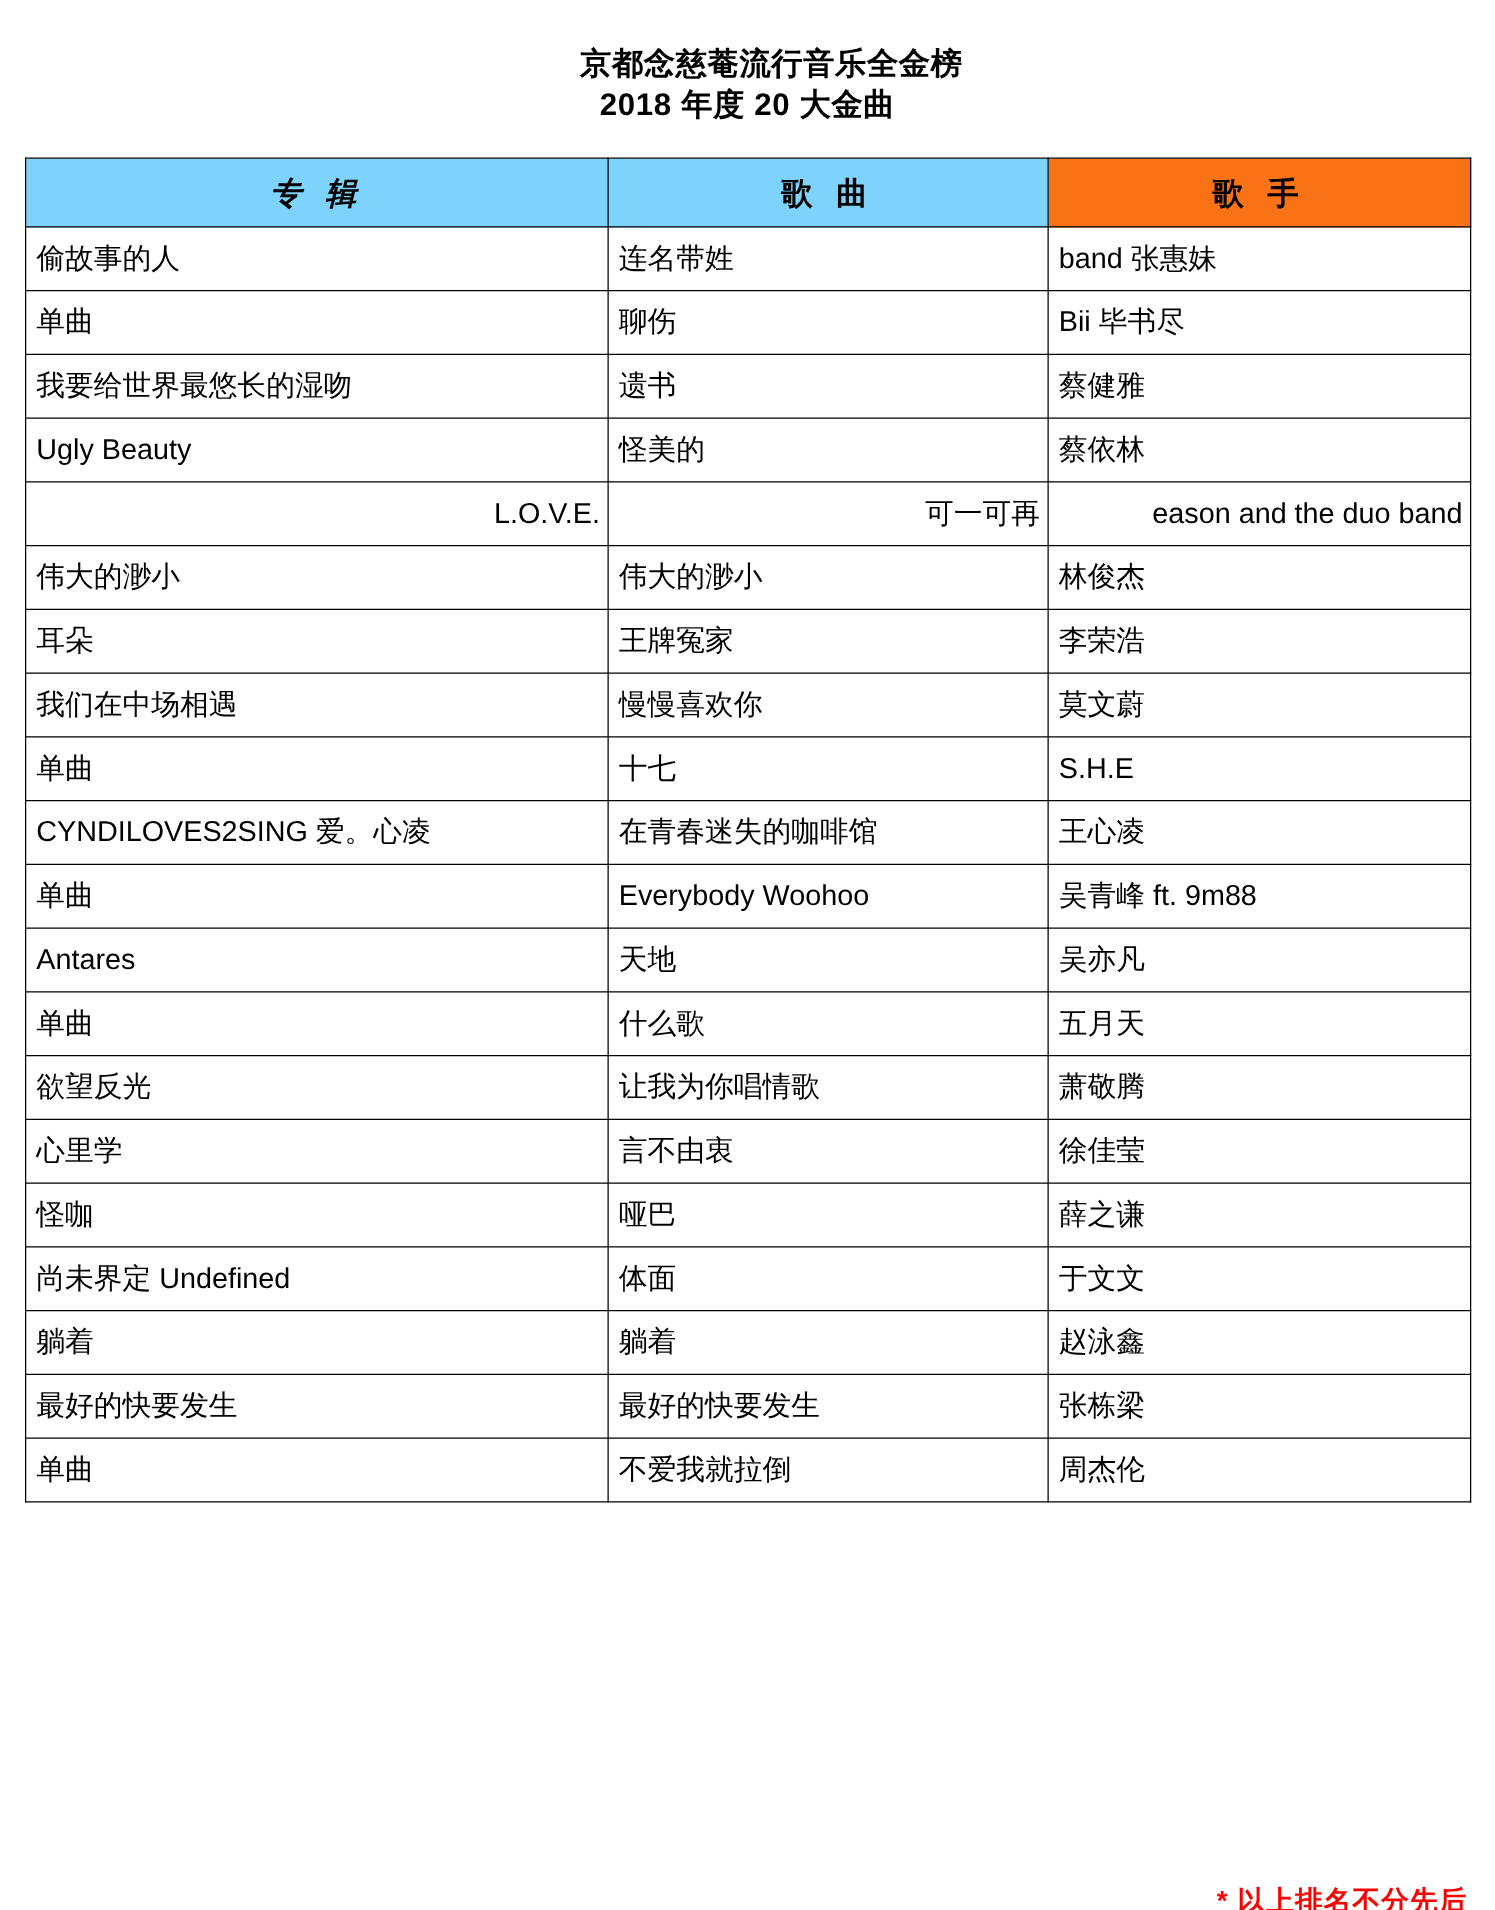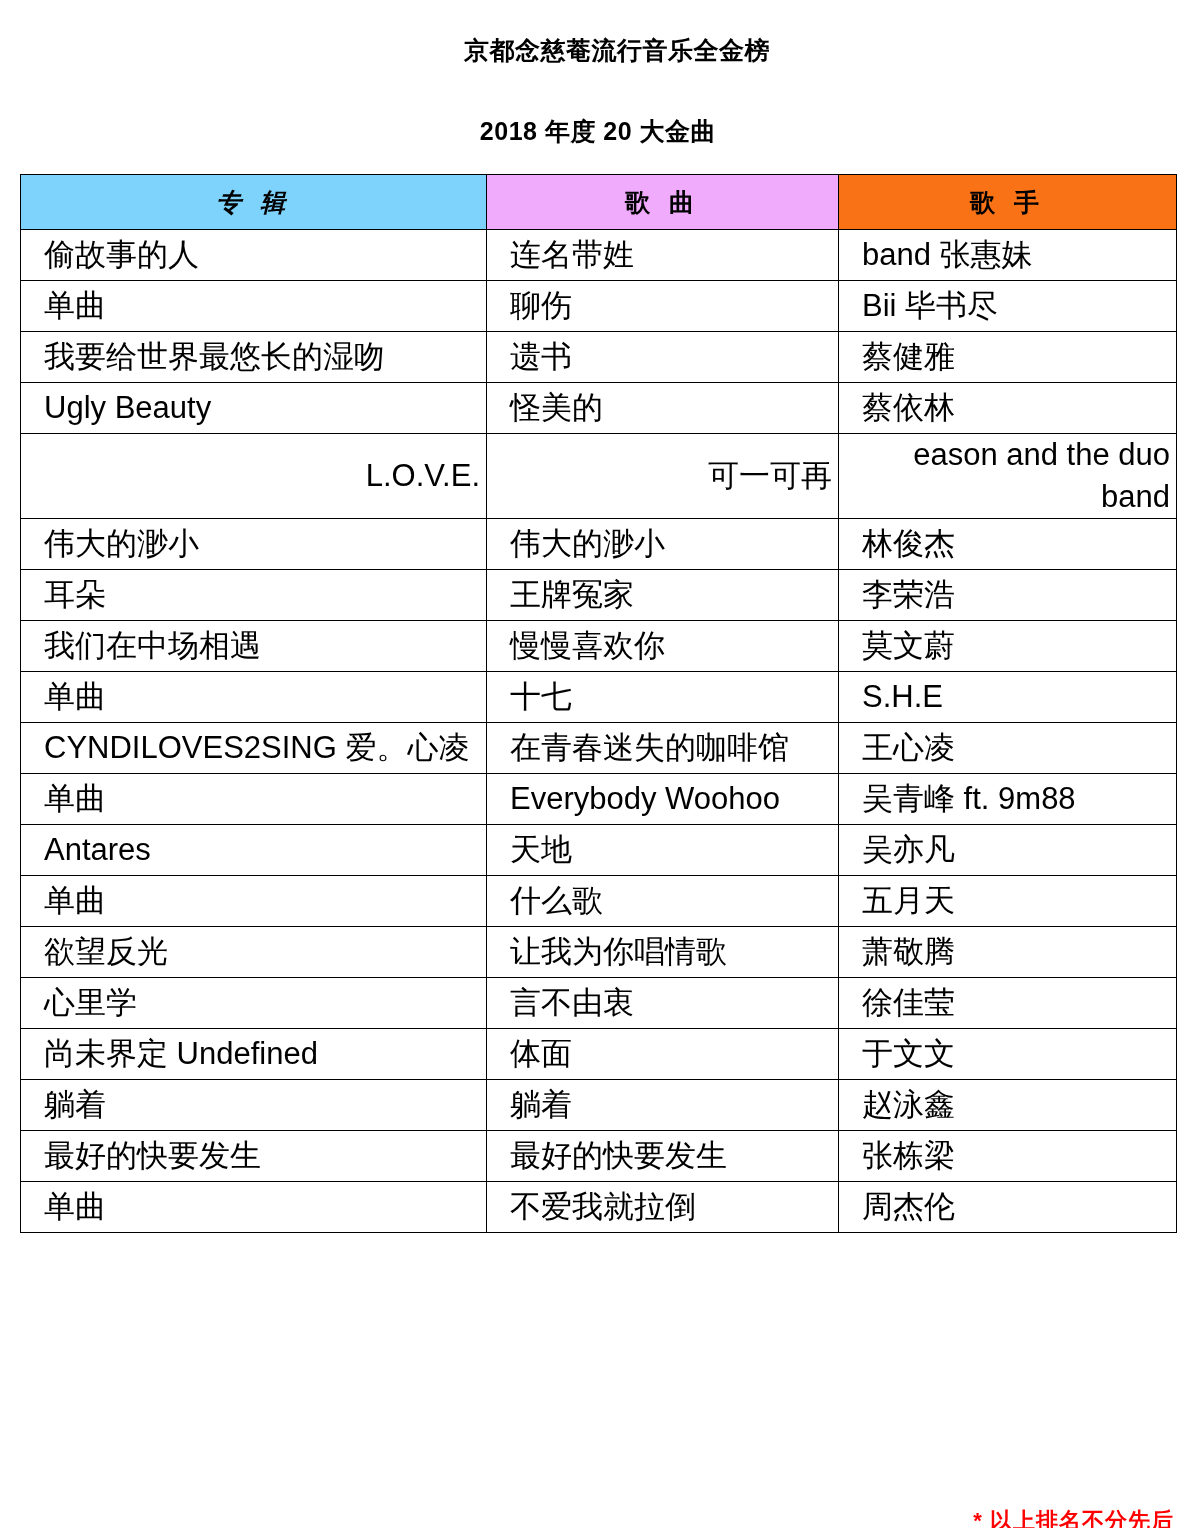--- a/index.html
+++ b/index.html
@@ -28,21 +28,20 @@
     font-weight: bold;
     letter-spacing: 0.5px;
     margin-top: 34px;
     padding-left: 38px;
   }
   .title-sub {
     text-align: center;
     font-size: 25px;
     font-weight: bold;
     letter-spacing: 0.5px;
-    margin-top: 48px;
     margin-bottom: 26px;
   }
   table.gold-table {
     border-collapse: collapse;
     width: 1156px;
     margin: 0 20px;
     table-layout: fixed;
   }
   table.gold-table th,
   table.gold-table td {
@@ -52,24 +51,24 @@
   }
   table.gold-table thead th {
     background: #c8c8c8;
     text-align: center;
     font-size: 25px;
     font-weight: bold;
     height: 54px;
     letter-spacing: 6px;
   }
   table.gold-table tbody td {
-    font-size: 31px;
+    font-size: 23px;
     font-weight: normal;
     height: 50px;
-    padding-left: 23px;
+    padding-left: 8px;
     padding-right: 6px;
     line-height: 1.35;
   }
   col.c-album { width: 466px; }
   col.c-song  { width: 352px; }
   col.c-artist{ width: 338px; }
 
   td.artist-wrap {
     line-height: 1.45;
   }
@@ -97,21 +96,21 @@
 
   <table class="gold-table">
     <colgroup>
       <col class="c-album">
       <col class="c-song">
       <col class="c-artist">
     </colgroup>
     <thead>
       <tr>
         <th style="background: #7dd3fc; font-style: italic;">专 辑</th>
-        <th style="background: #f0abfc;">歌 曲</th>
+        <th style="background: #7dd3fc;">歌 曲</th>
         <th style="background: #f97316;">歌 手</th>
       </tr>
     </thead>
     <tbody id="table-body">
         <tr>
           <td>偷故事的人</td>
           <td>连名带姓</td>
           <td class="artist-wrap">band 张惠妹</td>
         </tr>
         <tr>
@@ -178,20 +177,25 @@
           <td>欲望反光</td>
           <td>让我为你唱情歌</td>
           <td class="artist-wrap">萧敬腾</td>
         </tr>
         <tr>
           <td>心里学</td>
           <td>言不由衷</td>
           <td class="artist-wrap">徐佳莹</td>
         </tr>
         <tr>
+          <td>怪咖</td>
+          <td>哑巴</td>
+          <td class="artist-wrap">薛之谦</td>
+        </tr>
+        <tr>
           <td>尚未界定 Undefined</td>
           <td>体面</td>
           <td class="artist-wrap">于文文</td>
         </tr>
         <tr>
           <td>躺着</td>
           <td>躺着</td>
           <td class="artist-wrap">赵泳鑫</td>
         </tr>
         <tr>

